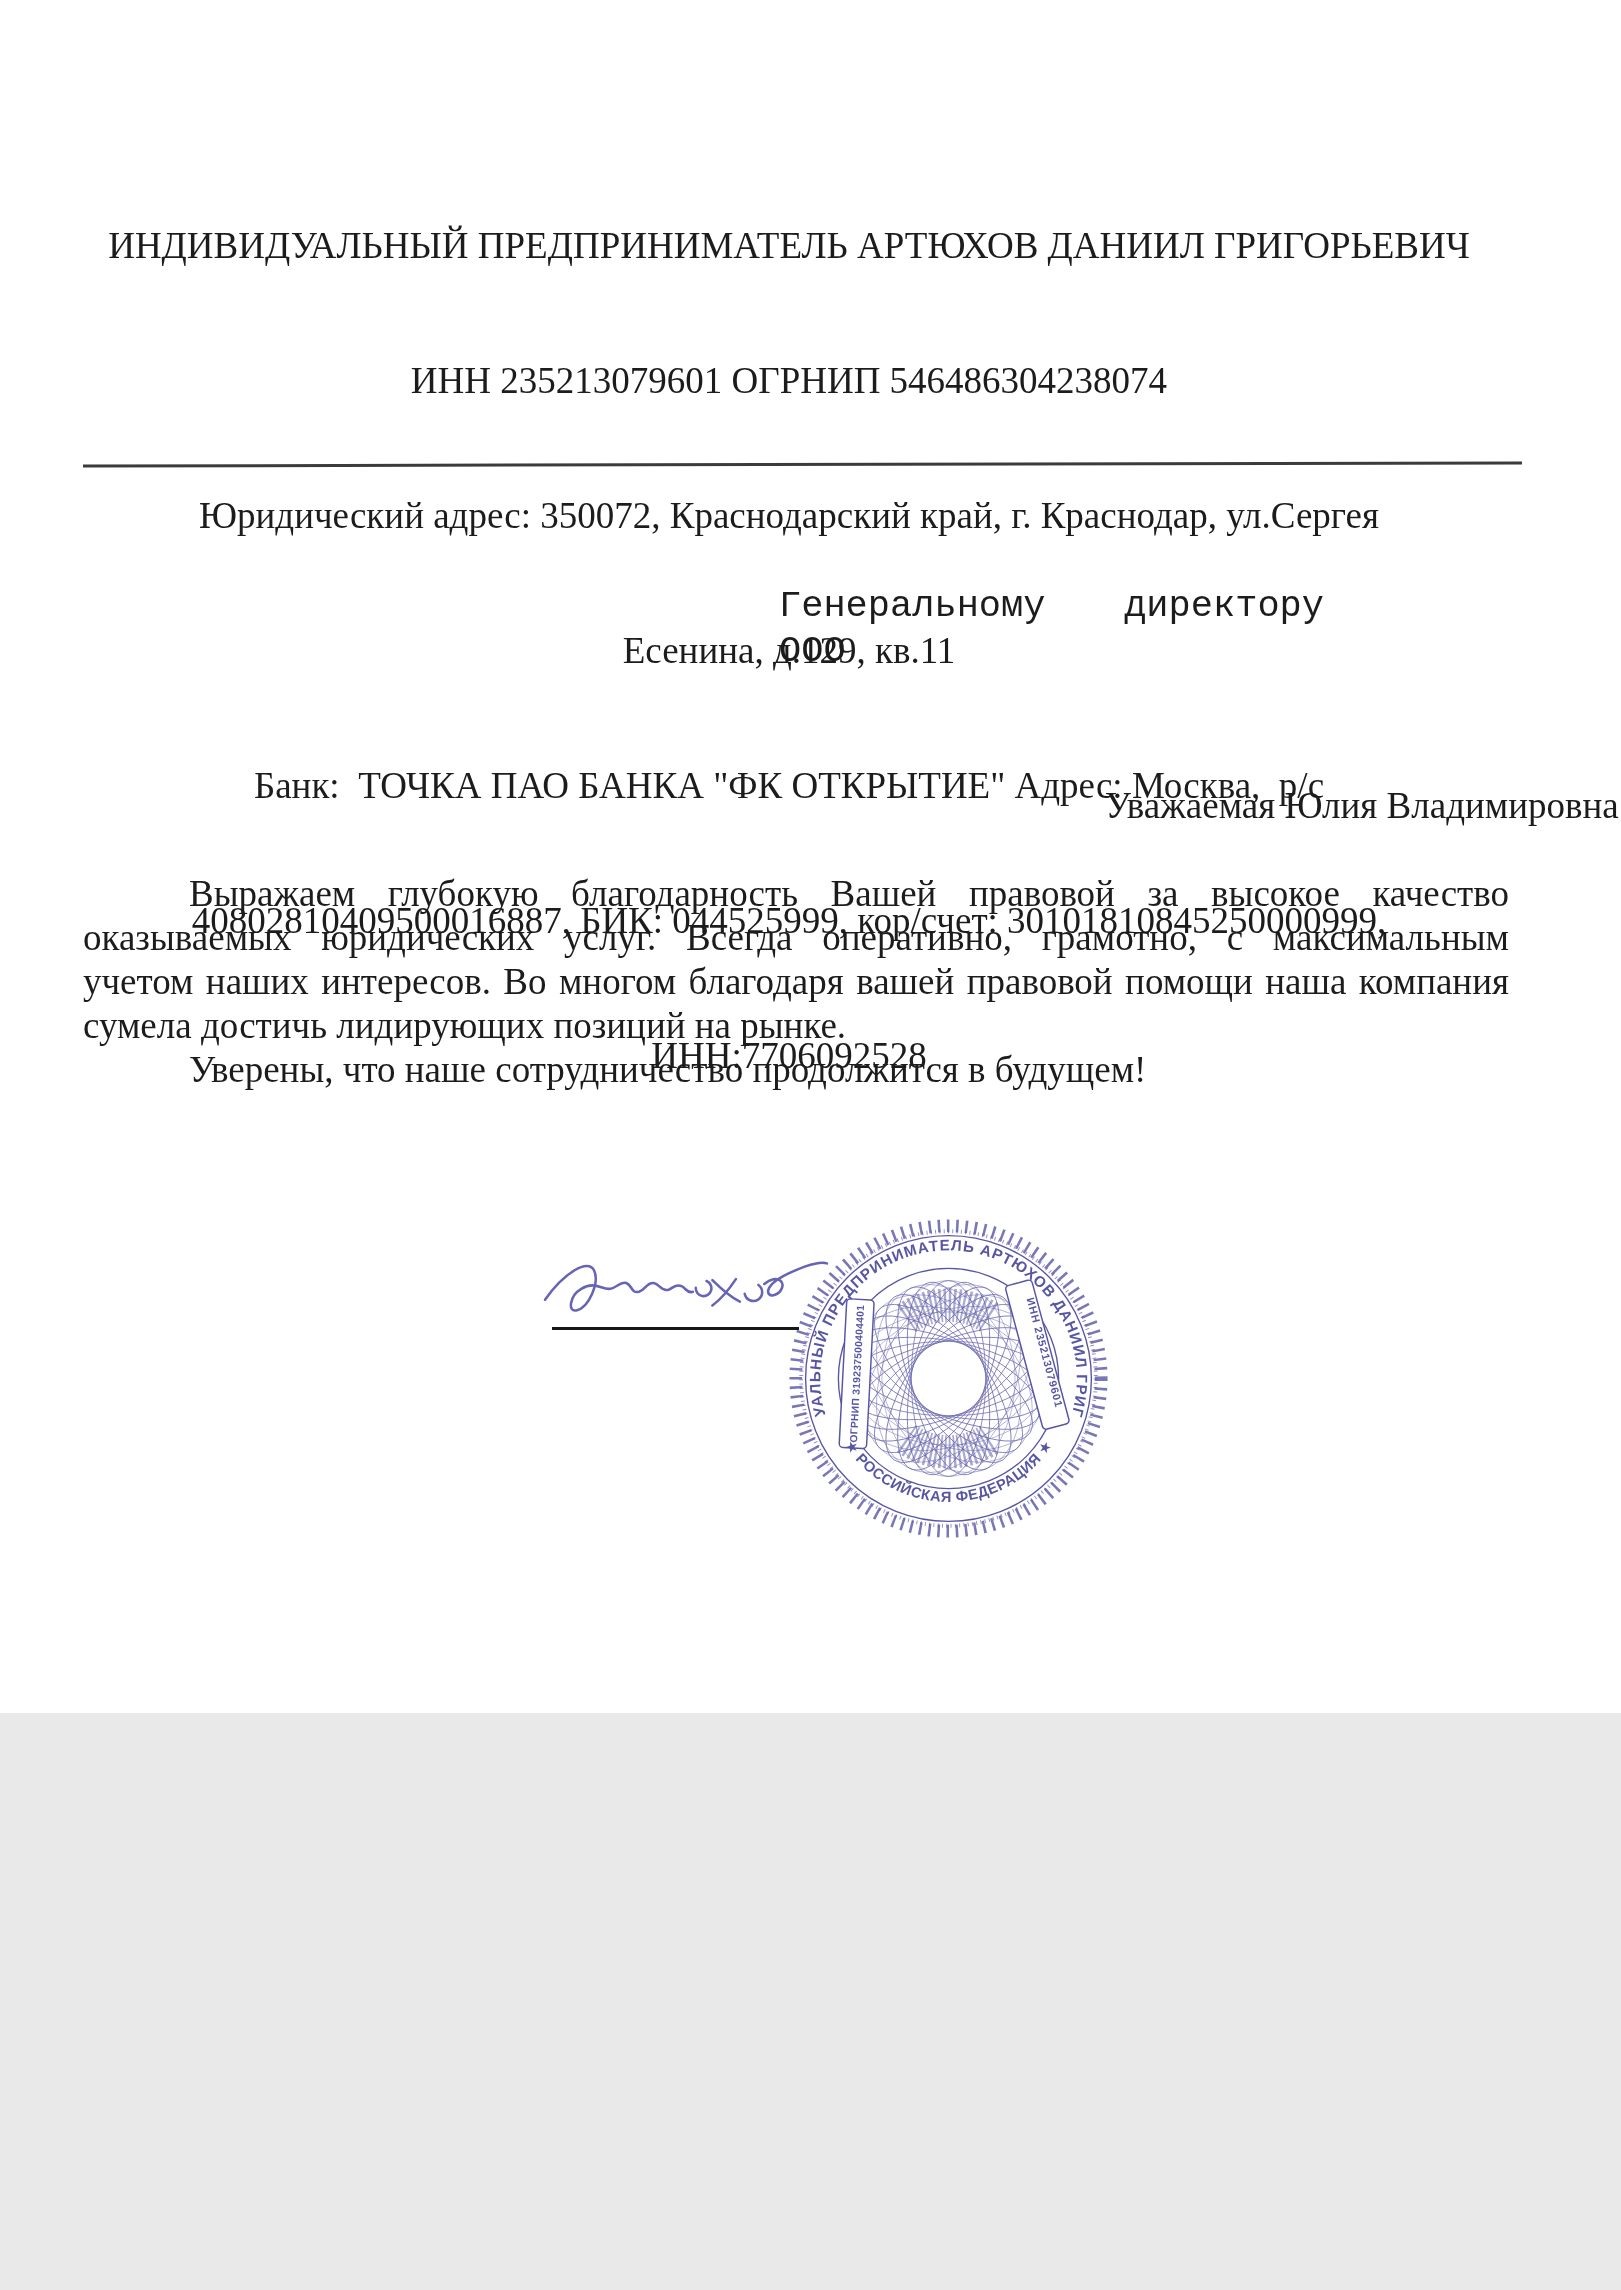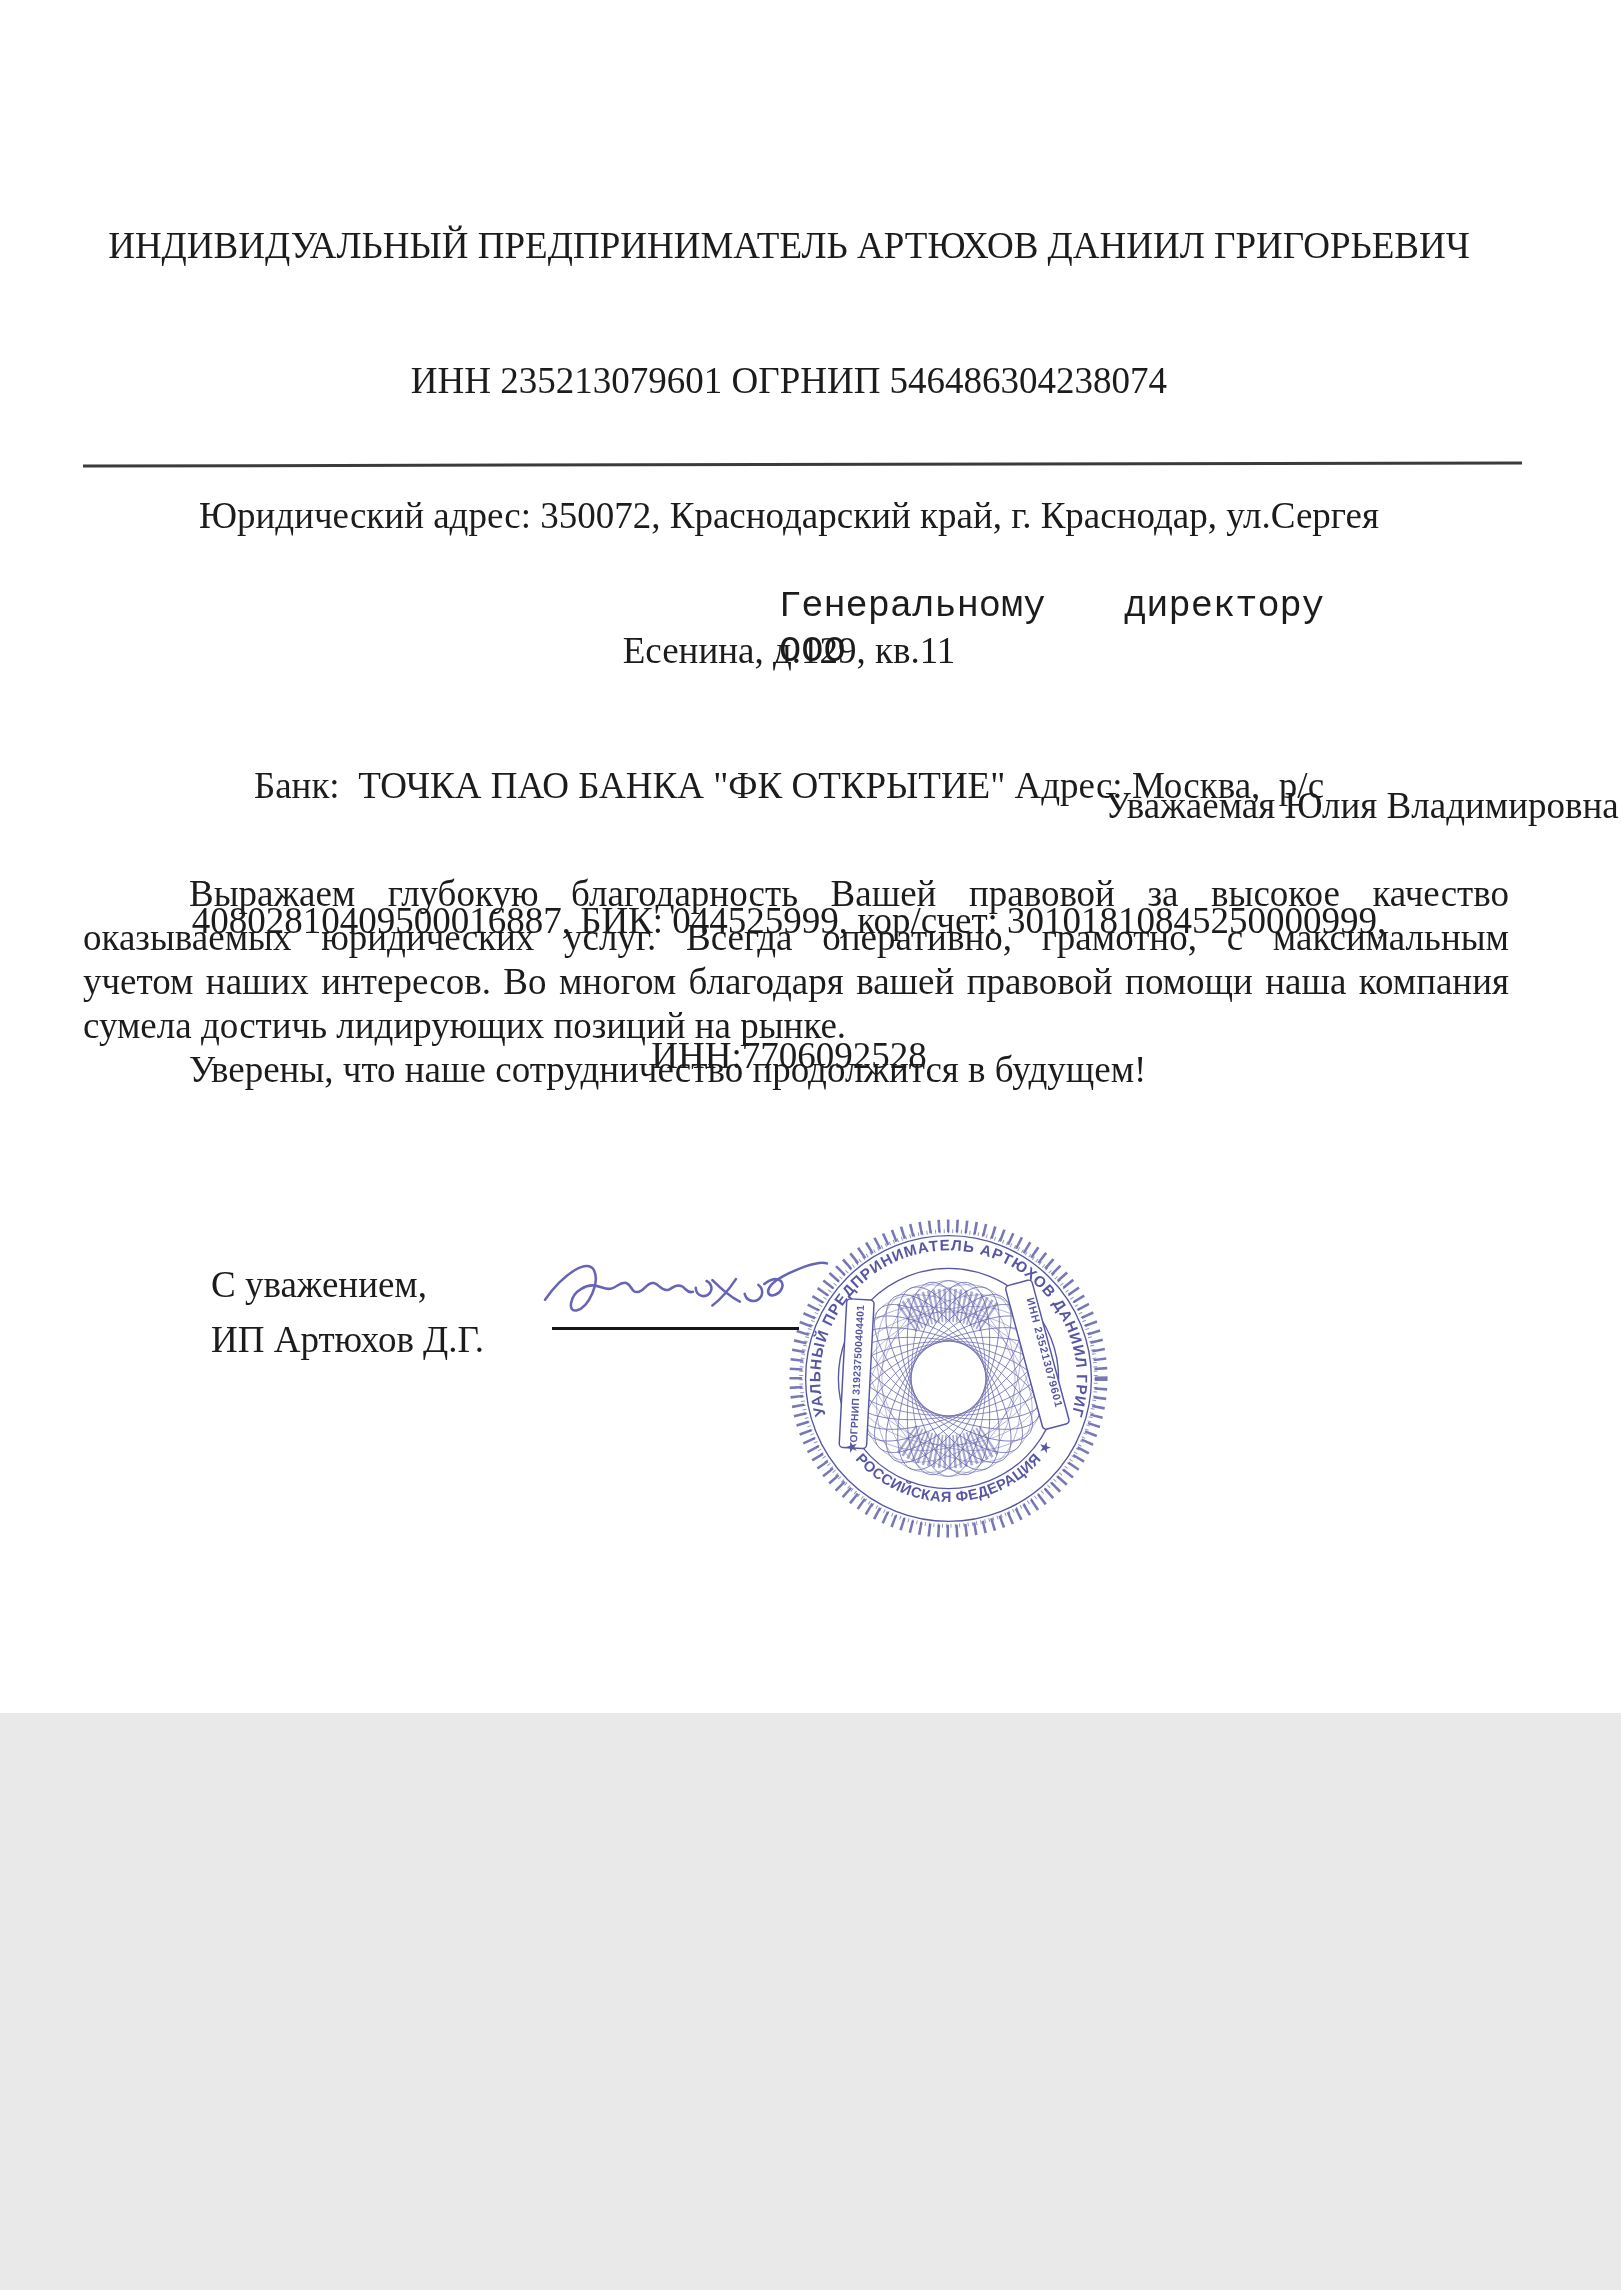--- a/index.html
+++ b/index.html
@@ -93,24 +93,20 @@
   <div class="salutation">Уважаемая Юлия Владимировна!</div>
 
   <div class="body-text">
     <div class="line indent">Выражаем глубокую благодарность Вашей правовой за высокое качество</div>
     <div class="line">оказываемых юридических услуг. Всегда оперативно, грамотно, с максимальным</div>
     <div class="line">учетом наших интересов. Во многом благодаря вашей правовой помощи наша компания</div>
     <div class="line last">сумела достичь лидирующих позиций на рынке.</div>
     <div class="line last indent">Уверены, что наше сотрудничество продолжится в будущем!</div>
   </div>
 
-  <div class="closing">
-    <div>С уважением,</div>
-    <div>ИП Артюхов Д.Г.</div>
-  </div>
 
   <div class="sig-line"></div>
 
   <svg class="stamp" viewBox="0 0 330 330" xmlns="http://www.w3.org/2000/svg">
     <defs>
       <path id="arcTop" d="M39.7,203.3 A131,131 0 1 1 290.3,203.3"></path>
       <path id="arcBot" d="M61.8,237.3 A126,126 0 0 0 268.2,237.3"></path>
     </defs>
 
     <g transform="translate(165,165)" fill="none" stroke="#4b4a9e">

